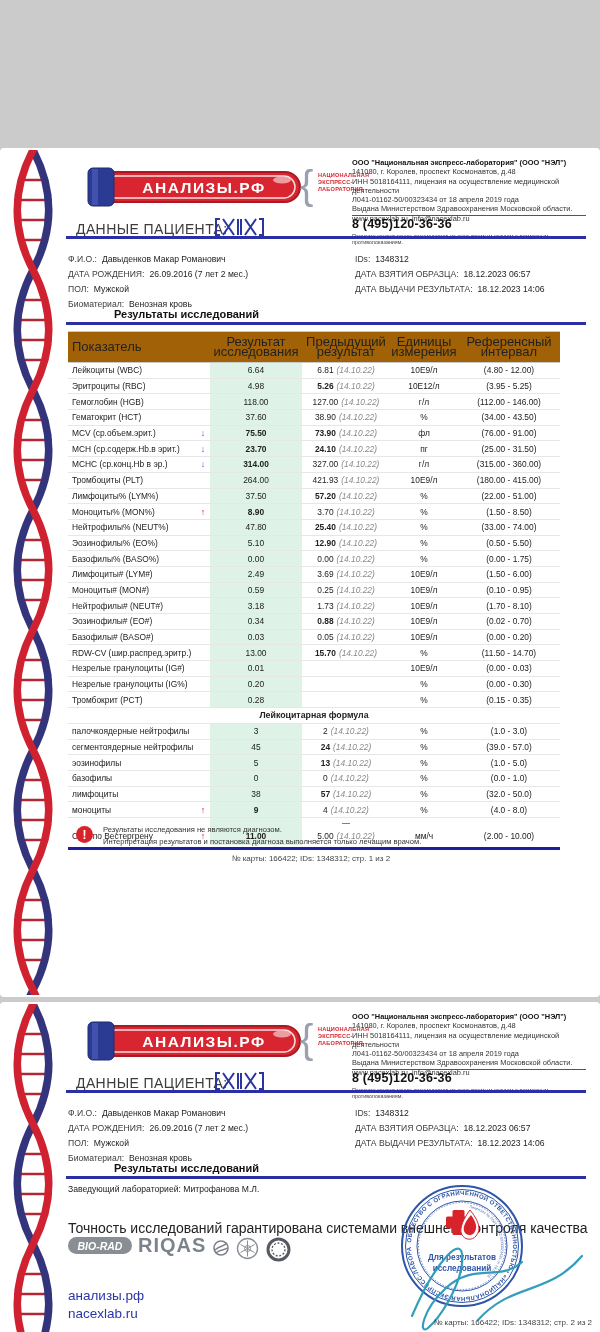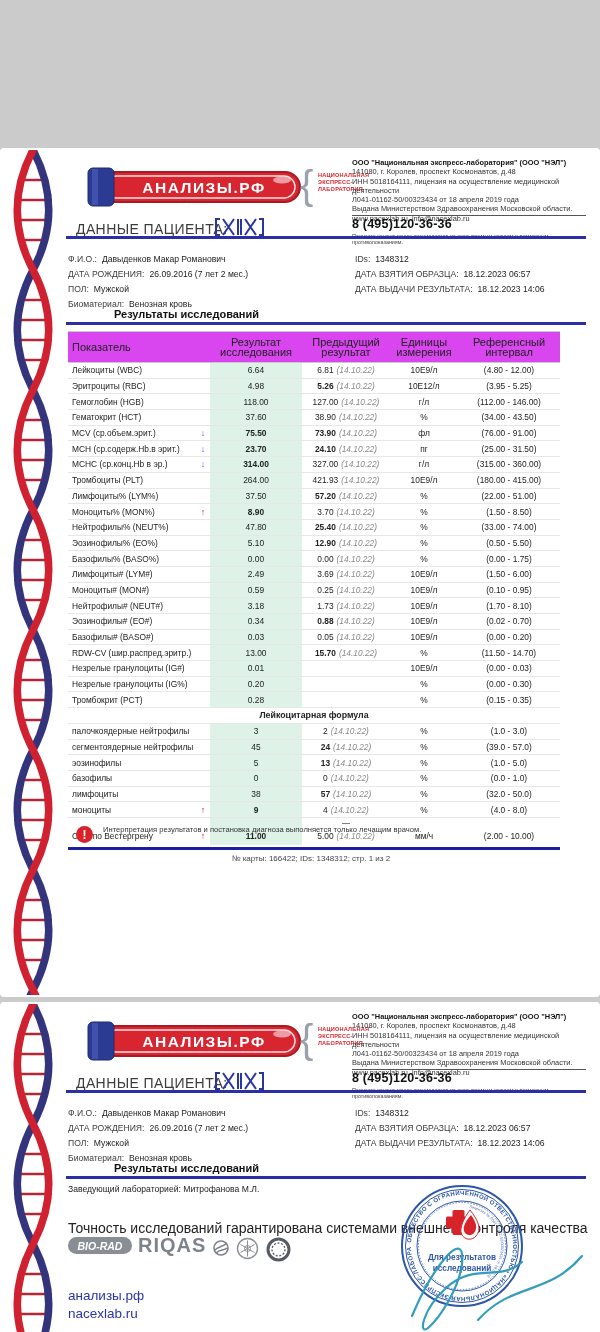--- a/index.html
+++ b/index.html
@@ -29,22 +29,22 @@
 
   
   .patient-left{position:absolute;left:68px;top:104px;font-size:8.6px;line-height:15px;color:#222}
   .patient-right{position:absolute;left:355px;top:104px;font-size:8.6px;line-height:15px;color:#222}
   .patient-left .lbl,.patient-right .lbl{color:#3c3c3c;margin-right:5px}
   .results-title{position:absolute;left:114px;top:160px;font-size:11px;font-weight:bold;color:#111}
 
   
   .table{position:absolute;left:68px;top:183px;width:492px}
   .thead{display:grid;grid-template-columns:142px 92px 88px 68px 102px;height:30px;align-items:center;
-    background:#d946ef;border-top:1px solid #c9c9c9;border-bottom:1px solid #c9c9c9;
-    font-size:11px;color:#222;text-align:center;line-height:10px}
+    background:#a16207;border-top:1px solid #c9c9c9;border-bottom:1px solid #c9c9c9;
+    font-size:13px;color:#222;text-align:center;line-height:10px}
   .thead .h0{text-align:left;padding-left:4px}
   .trow,.dashrow,.soerow{display:grid;grid-template-columns:128px 14px 92px 88px 68px 102px;align-items:center;font-size:8.4px;color:#222}
   .trow{height:14.7px;border-bottom:1px solid #e7e7e7}
   .c-name{padding-left:4px;white-space:nowrap;overflow:hidden}
   .c-flag{text-align:center;font-size:9px;font-weight:bold}
   .c-flag.up{color:#d8232a}.c-flag.down{color:#3a57c4}
   .c-res{background:#def2e7;text-align:center;height:100%;display:flex;align-items:center;justify-content:center}
   .b{font-weight:bold}
   .c-prev{text-align:center;white-space:nowrap}
   .pdate{font-style:italic;color:#8a8a8a;margin-left:3px}
@@ -394,20 +394,21 @@
       <span class="c-prev"><span>5.00</span><span class="pdate">(14.10.22)</span></span>
       <span class="c-units">мм/ч</span>
       <span class="c-ref">(2.00 - 10.00)</span>
     </div>
     <div class="table-bottom"></div>
   </div>
 
   <div class="disclaimer">
     <div class="warn">!</div>
     <div class="disc-text">
+      <div>Результаты исследования не являются диагнозом.</div>
       <div>Интерпретация результатов и постановка диагноза выполняется только лечащим врачом.</div>
     </div>
   </div>
   <div class="footer1">№ карты: 166422; IDs: 1348312; стр. 1 из 2</div>
 </div>
 
 <div class="page" id="page2">
   <svg class="helix" width="62" height="396">
     <defs>
       <pattern id="hp2" width="62" height="240" patternUnits="userSpaceOnUse">
@@ -521,13 +522,14 @@
     <path d="M88,30 C96,40 100,49 94,56 C90,61 82,60 79.5,54 C77,48 82,38 88,30 Z" fill="#ffffff" stroke="#d8232a" stroke-width="1"></path>
     <path d="M89,35 C94,42 96,48 92,53 C89,56.5 83.5,55.5 82,51 C80.5,46.5 84.5,40 89,35 Z" fill="#d8232a"></path>
     <text x="80" y="80" text-anchor="middle" font-family="Liberation Sans, sans-serif" font-size="8.2" font-weight="bold" fill="#2d55a8">Для результатов</text>
     <text x="80" y="91" text-anchor="middle" font-family="Liberation Sans, sans-serif" font-size="8.2" font-weight="bold" fill="#2d55a8">исследований</text>
     <g stroke="#2a98ba" stroke-width="2.2" fill="none" stroke-linecap="round" opacity="0.95">
       <path d="M30,136 C52,84 84,46 80,84 C77,108 58,138 46,148 C36,156 40,130 64,108 C92,82 118,102 140,82"></path>
       <path d="M96,140 C130,102 166,116 200,76"></path>
     </g>
   </svg>
 
+  <div class="footer2">№ карты: 166422; IDs: 1348312; стр. 2 из 2</div>
 </div>
 
 </body></html>

